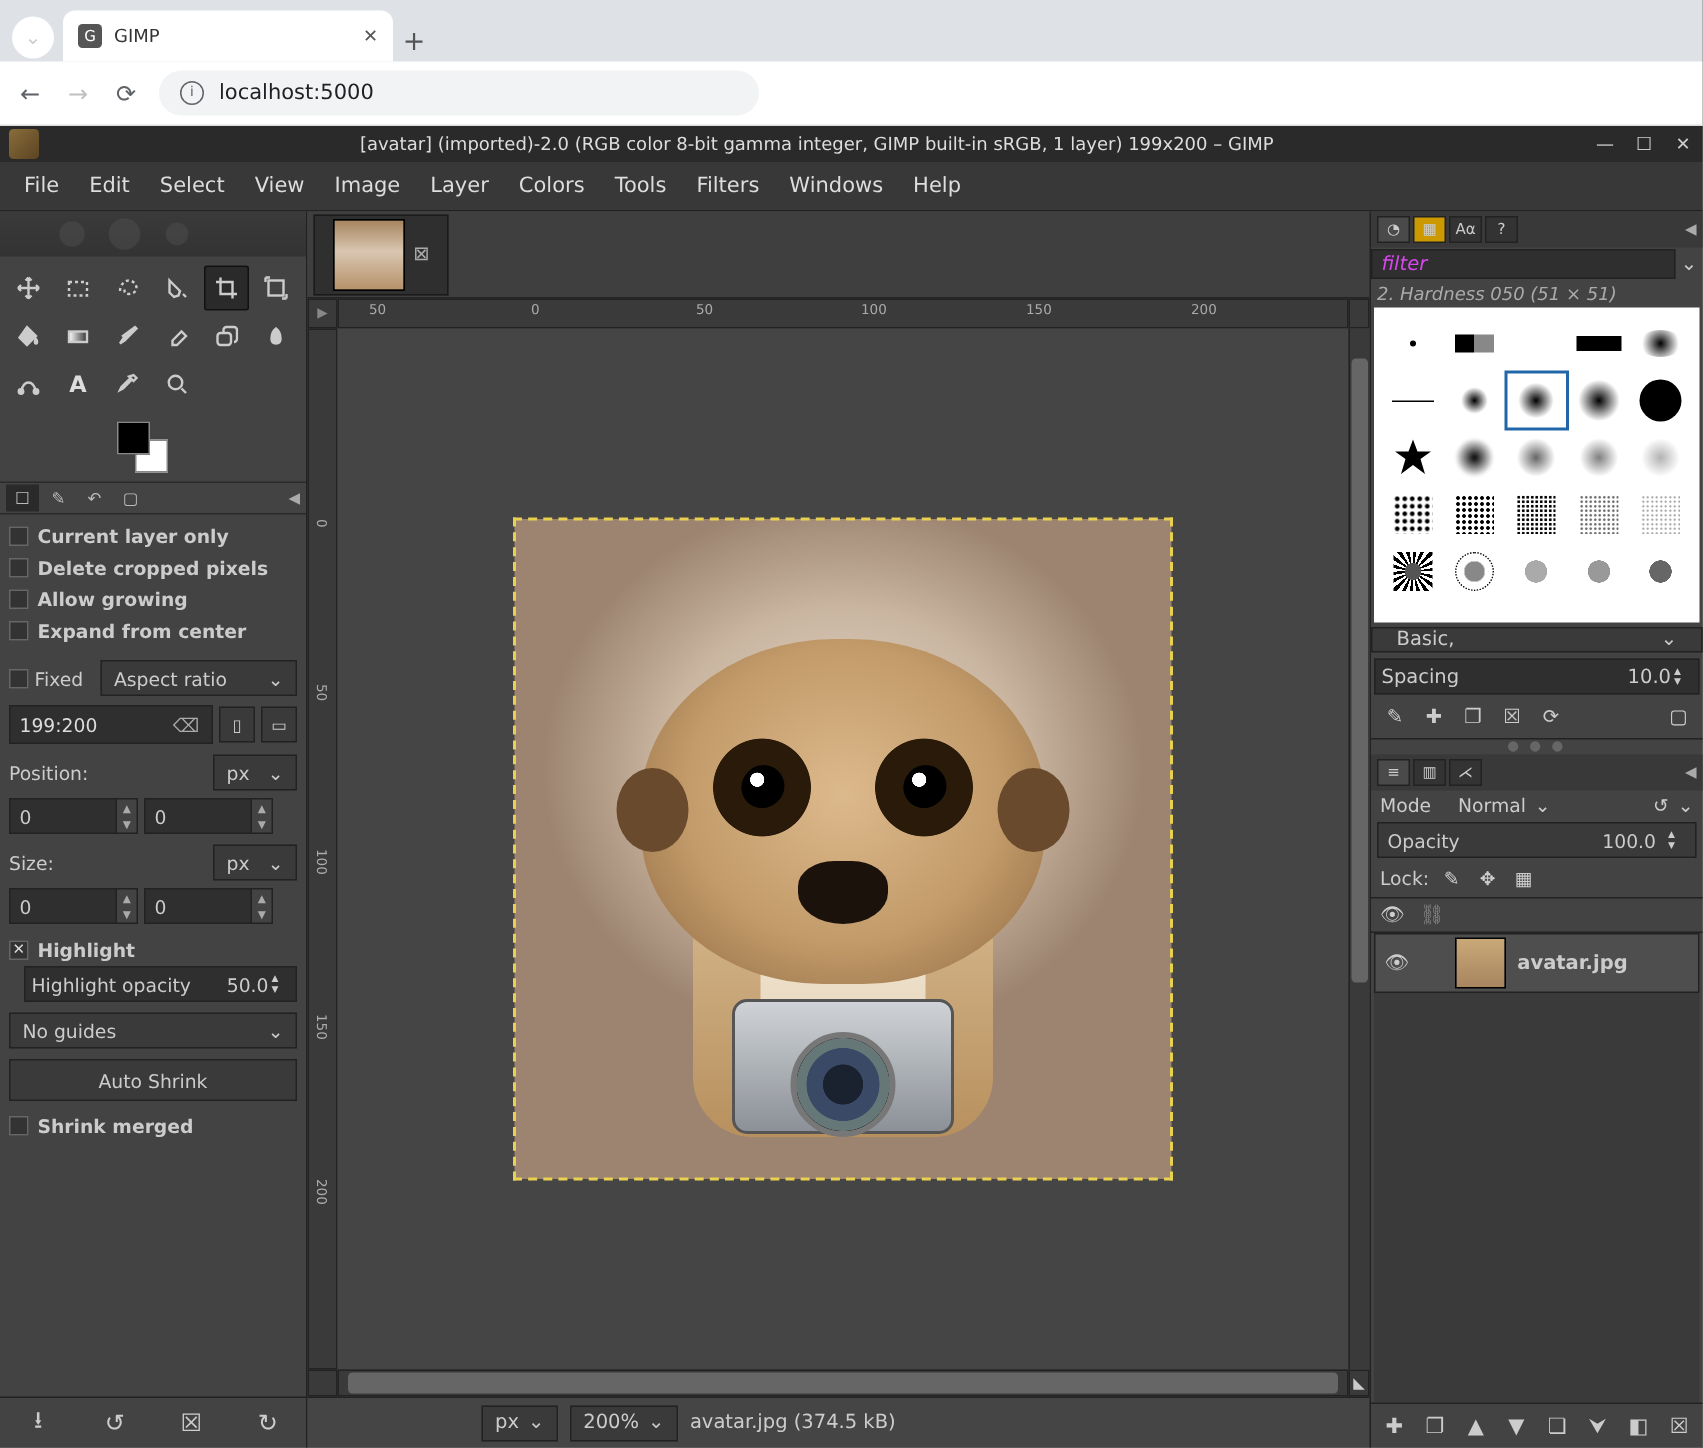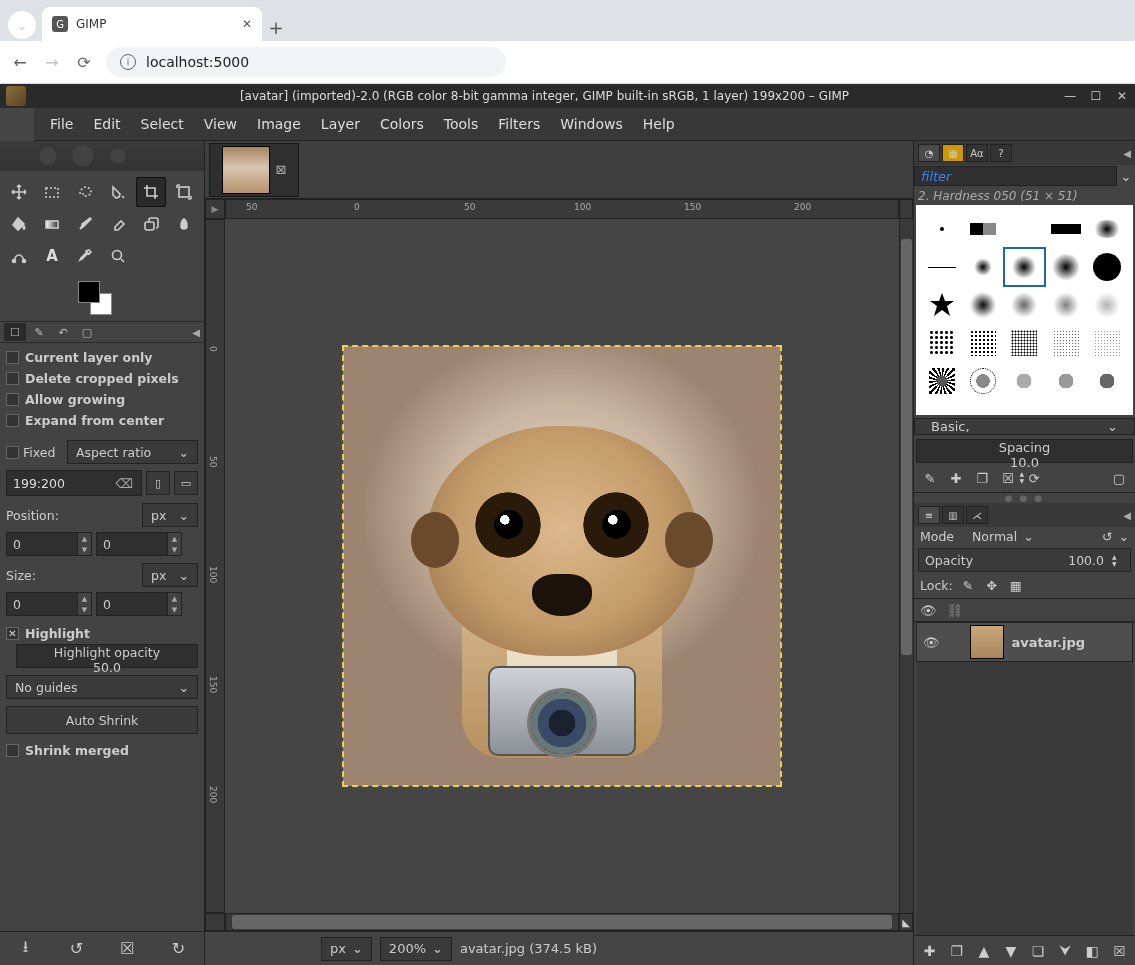--- a/index.html
+++ b/index.html
@@ -15,21 +15,21 @@
   .addr-bar { height:43px; background:#fff; display:flex; align-items:center; padding:0 10px; gap:12px; border-bottom:1px solid #dadce0;}
   .addr-bar .nav-ico { width:20px; text-align:center; color:#5f6368; cursor:pointer; font-size:16px;}
   .url-box { flex:0 0 auto; background:#f1f3f4; border-radius:16px; height:30px; display:flex; align-items:center; padding:0 14px; gap:10px; color:#202124; font-size:14px; min-width:400px;}
   .url-box .site-ico { width:16px; height:16px; border:1px solid #5f6368; border-radius:50%; display:flex; align-items:center; justify-content:center; font-size:9px; color:#5f6368;}
   
   .gimp { position:absolute; top:84px; left:0; width:1135px; height:881px; background:#454545; display:flex; flex-direction:column; }
   .titlebar { height:24px; background:#2a2a2a; display:flex; align-items:center; color:#ddd; font-size:12px;}
   .titlebar .app-ico { width:20px; height:20px; margin:0 6px; background:linear-gradient(135deg,#8a6d3b,#5b4422); border-radius:3px;}
   .titlebar .title { flex:1; text-align:center; }
   .titlebar .win-btn { width:26px; text-align:center; cursor:pointer; color:#ccc;}
-  .menubar { height:28px; background:#383838; display:flex; align-items:center; padding:16px 6px; gap:0; border-bottom:1px solid #222;margin-left:34px;}
+  .menubar { height:28px; background:#383838; display:flex; align-items:center; padding:16px 6px; gap:0; border-bottom:1px solid #222;}
   .menubar .mi { padding:4px 10px; color:#ddd; cursor:pointer; font-size:14px;}
   .content { flex:1; display:flex; min-height:0; }
   
   .left-dock { width:205px; background:#434343; display:flex; flex-direction:column; border-right:1px solid #222;}
   .toolbox-header { height:30px; background:linear-gradient(#3a3a3a,#333); display:flex; align-items:center; padding-left:6px;}
   .header-blob { width:140px; height:22px; background:radial-gradient(circle at 30% 50%, #555 8px, transparent 9px), radial-gradient(circle at 55% 50%, #555 10px, transparent 11px), radial-gradient(circle at 80% 50%, #555 7px, transparent 8px); opacity:.4;}
   .toolbox { padding:6px 4px; display:grid; grid-template-columns:repeat(6, 1fr); gap:2px;}
   .tool { width:30px; height:30px; display:flex; align-items:center; justify-content:center; cursor:pointer; border-radius:2px; color:#ddd;}
   .tool.active { background:#2a2a2a; box-shadow:inset 0 0 0 1px #111;}
   .tool svg { width:18px; height:18px; fill:#ccc; stroke:#ccc;}
@@ -49,21 +49,21 @@
   .sel-pill .caret { margin-left:auto;}
   .input { background:#2f2f2f; border:1px solid #222; height:26px; color:#ddd; padding:0 6px; display:flex; align-items:center; flex:1;}
   .clear-btn { width:22px; display:flex; align-items:center; justify-content:center; color:#aaa; cursor:pointer;}
   .mini-btn { width:24px; height:24px; border:1px solid #222; background:#3a3a3a; display:flex; align-items:center; justify-content:center; cursor:pointer; color:#ccc; font-size:11px;}
   .lbl-row { display:flex; align-items:center; padding:4px 0 2px 0;}
   .lbl-row .unit { margin-left:auto; display:flex; align-items:center; gap:4px;}
   .spin { display:flex; align-items:center;}
   .spin .num { background:#2f2f2f; border:1px solid #222; height:24px; width:72px; padding:0 6px; display:flex; align-items:center;}
   .spin .arrows { width:14px; height:24px; border:1px solid #222; border-left:none; display:flex; flex-direction:column;}
   .spin .arrows span { flex:1; display:flex; align-items:center; justify-content:center; font-size:7px; cursor:pointer; color:#aaa;}
-  .slider-row { display:flex; align-items:center; background:#2f2f2f; border:1px solid #222; height:24px; padding:0 4px;flex-direction:column;}
+  .slider-row { display:flex; align-items:center; background:#2f2f2f; border:1px solid #222; height:24px; padding:0 4px;}
   .slider-row .sl-label { flex:1;}
   .btn-full { background:#3a3a3a; border:1px solid #222; height:28px; display:flex; align-items:center; justify-content:center; cursor:pointer; margin-top:4px;}
   .bottom-tools { height:34px; border-top:1px solid #222; display:flex; align-items:center; justify-content:space-around;}
   .bottom-tools .bt { width:26px; height:26px; display:flex; align-items:center; justify-content:center; cursor:pointer; color:#ccc; font-size:16px;}
   
   .center { flex:1; display:flex; flex-direction:column; background:#454545; min-width:0;}
   .doc-tabs { height:58px; background:#3f3f3f; display:flex; align-items:center; padding:2px 4px; border-bottom:1px solid #222;}
   .doc-tab { width:90px; height:54px; background:#2f2f2f; border:1px solid #1a1a1a; display:flex; align-items:center; justify-content:center; gap:6px; cursor:pointer;}
   .doc-thumb { width:48px; height:48px; background:linear-gradient(180deg,#a7855f 0%, #d9c6b1 45%, #b6926a 100%); border:1px solid #000;}
   .doc-tab .x { color:#aaa; cursor:pointer;}
@@ -97,21 +97,21 @@
   .nav-arrow { width:14px; background:#3a3a3a; border:1px solid #222; display:flex; align-items:center; justify-content:center; font-size:10px; color:#ccc;}
   .statusbar { height:34px; border-top:1px solid #222; display:flex; align-items:center; gap:8px; padding:0 8px; font-size:13px; color:#ccc;}
   .stat-sel { background:#3a3a3a; border:1px solid #222; height:24px; display:flex; align-items:center; padding:0 8px; gap:6px; cursor:pointer;}
   
   .right-dock { width:222px; background:#434343; display:flex; flex-direction:column; border-left:1px solid #222;}
   .rd-tabrow { height:24px; background:#393939; display:flex; align-items:center; gap:2px; padding:0 4px;}
   .rd-tab { width:22px; height:18px; border:1px solid #222; background:#333; display:flex; align-items:center; justify-content:center; cursor:pointer; font-size:10px; color:#ccc;}
   .rd-tab.sel { background:#4a4a4a;}
   .rd-tabrow .collapse { margin-left:auto; cursor:pointer; color:#aaa; font-size:10px;}
   .filter-row { height:22px; display:flex; align-items:center;}
-  .filter-row .fld { flex:1; background:#2f2f2f; border:1px solid #222; height:20px; padding:0 6px; font-style:italic; color:#3b82f6; display:flex; align-items:center;}
+  .filter-row .fld { flex:1; background:#2f2f2f; border:1px solid #222; height:20px; padding:0 6px; font-style:italic; color:#d946ef; display:flex; align-items:center;}
   .filter-row .caret { width:18px; text-align:center; cursor:pointer;}
   .brush-label { font-style:italic; color:#aaa; font-size:12px; padding:2px 4px;}
   .brush-grid { background:#fff; height:210px; margin:0 2px; padding:6px; display:grid; grid-template-columns:repeat(5,1fr); grid-auto-rows:36px; gap:2px; overflow:hidden; position:relative;}
   .brush { display:flex; align-items:center; justify-content:center;}
   .brush.sel { outline:2px solid #26a;}
   .brush .dot { width:22px; height:22px; background:#000; border-radius:50%;}
   .brush .soft { background:radial-gradient(circle,#000 0%,rgba(0,0,0,0) 70%);}
   .brush .square { border-radius:0;}
   .preset-row { height:22px; display:flex; align-items:center;}
   .preset-row .sel2 { flex:1; background:#3a3a3a; border:1px solid #222; padding:0 16px; display:flex; align-items:center; cursor:pointer;}

